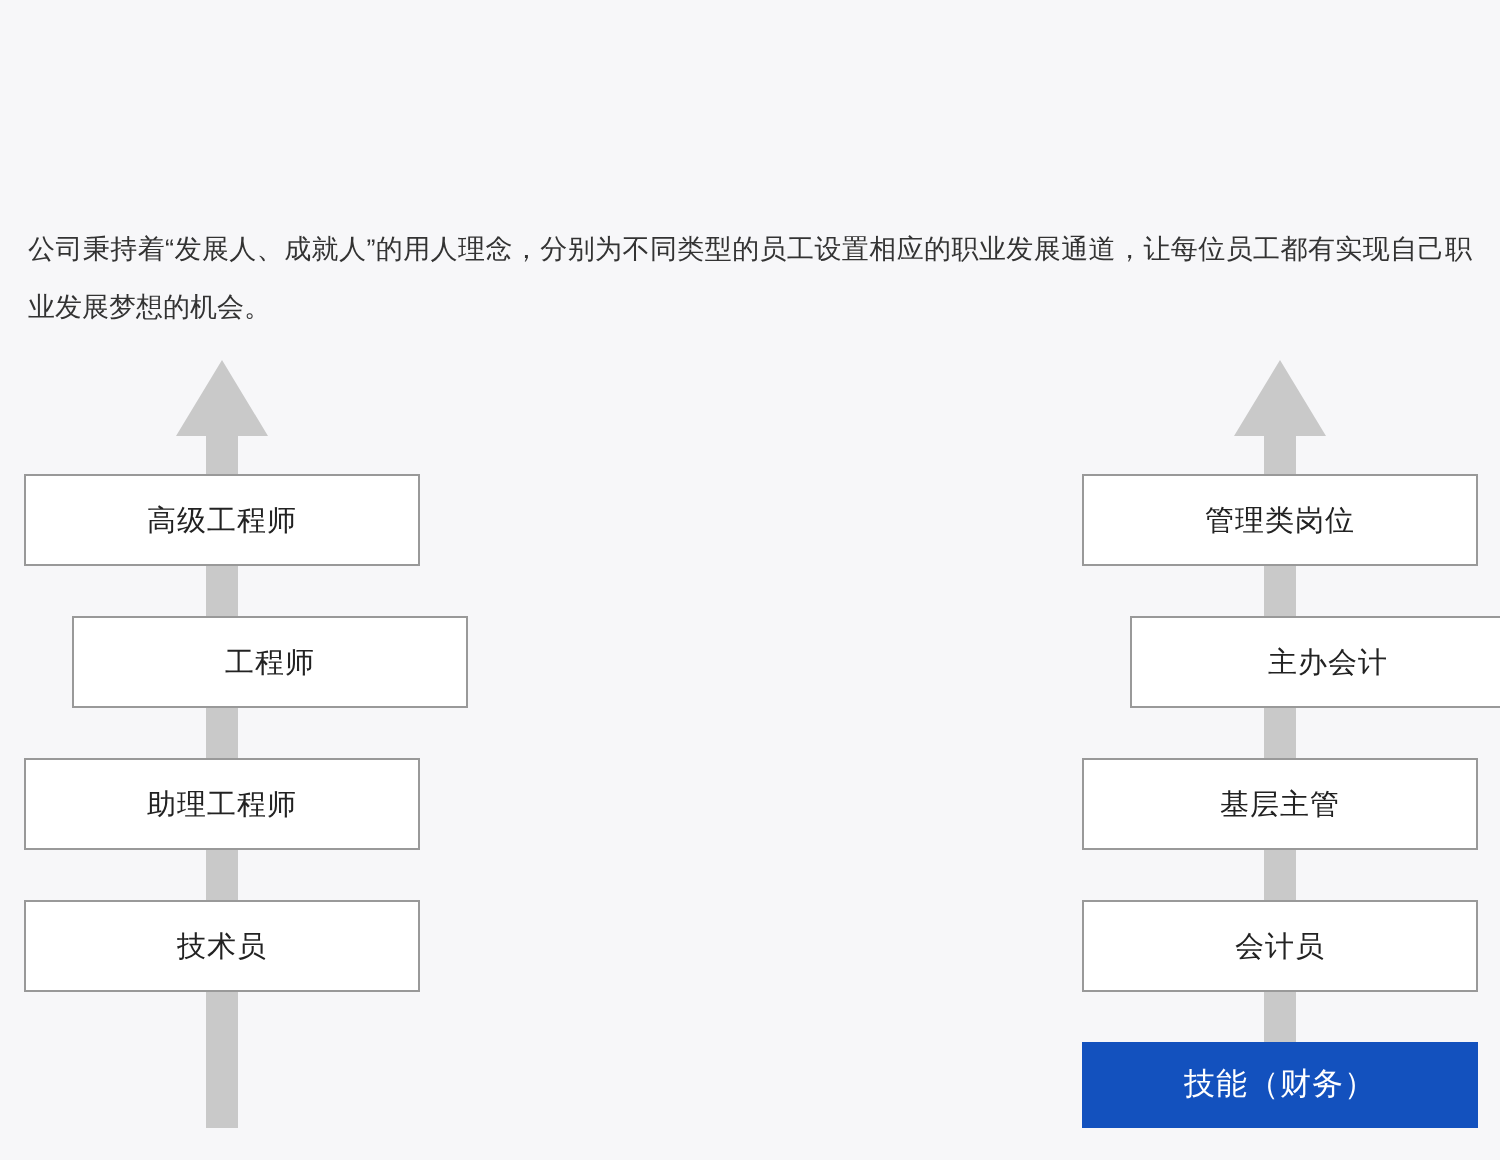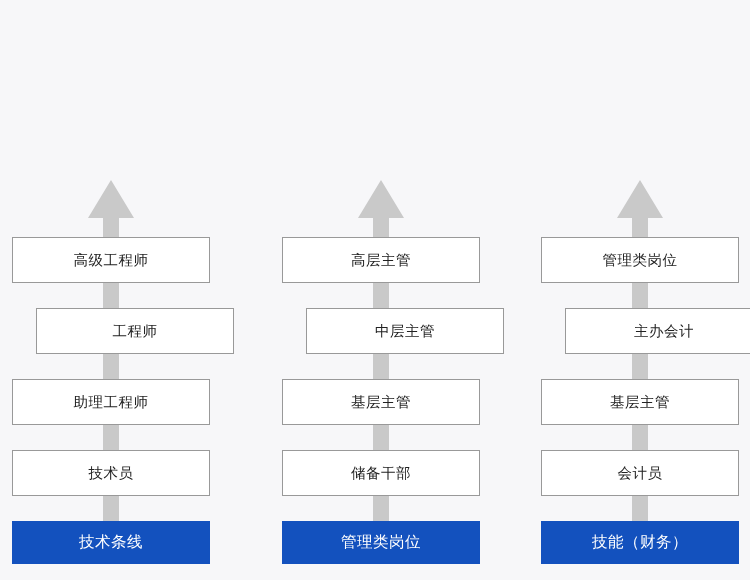--- a/index.html
+++ b/index.html
@@ -128,52 +128,38 @@
     letter-spacing: 0.5px;
     z-index: 3;
   }
 </style>
 </head>
 <body>
 
 <div id="canvas">
 
 
+  <p class="intro">公司秉持着“发展人、成就人”的用人理念，分别为不同类型的员工设置相应的职业发展通道，让每位员工都有实现自己职业发展梦想的机会。</p>
 
   <div class="columns">
 
     <div class="column col-0">
       <div class="arrow">
         <svg width="48" height="386" viewBox="0 0 48 386" xmlns="http://www.w3.org/2000/svg">
           <polygon points="24,2 47,40 32,40 32,386 16,386 16,40 1,40" fill="#c9c9c9"></polygon>
         </svg>
       </div>
       <div class="levels">
         <div class="level-box level-0">高级工程师</div>
         <div class="level-box level-1">工程师</div>
         <div class="level-box level-2">助理工程师</div>
         <div class="level-box level-3">技术员</div>
       </div>
-      <div class="footer-box">技术条线</div>
     </div>
 
-    <div class="column col-1">
-      <div class="arrow">
-        <svg width="48" height="386" viewBox="0 0 48 386" xmlns="http://www.w3.org/2000/svg">
-          <polygon points="24,2 47,40 32,40 32,386 16,386 16,40 1,40" fill="#c9c9c9"></polygon>
-        </svg>
-      </div>
-      <div class="levels">
-        <div class="level-box level-0">高层主管</div>
-        <div class="level-box level-1">中层主管</div>
-        <div class="level-box level-2">基层主管</div>
-        <div class="level-box level-3">储备干部</div>
-      </div>
-      <div class="footer-box">管理类岗位</div>
-    </div>
 
     <div class="column col-2">
       <div class="arrow">
         <svg width="48" height="386" viewBox="0 0 48 386" xmlns="http://www.w3.org/2000/svg">
           <polygon points="24,2 47,40 32,40 32,386 16,386 16,40 1,40" fill="#c9c9c9"></polygon>
         </svg>
       </div>
       <div class="levels">
         <div class="level-box level-0">管理类岗位</div>
         <div class="level-box level-1">主办会计</div>

